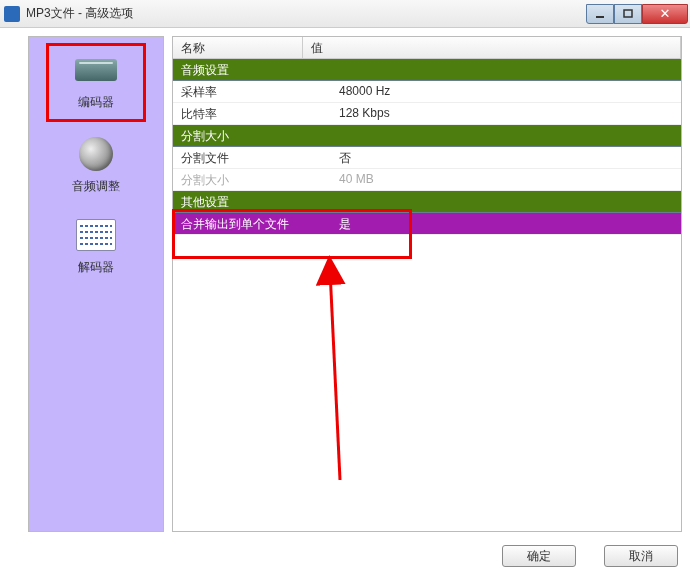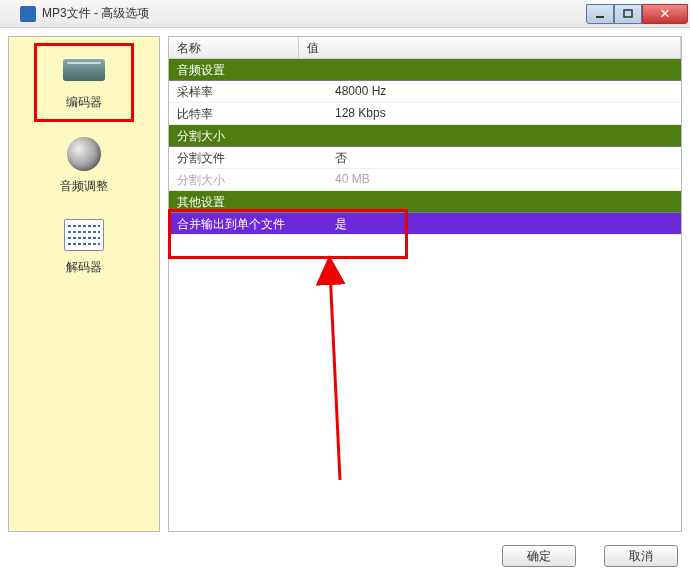--- a/index.html
+++ b/index.html
@@ -1,30 +1,30 @@
 <!DOCTYPE html>
 <html><head>
 <meta charset="utf-8">
 <style>
 * { margin: 0; padding: 0; box-sizing: border-box; font-family: "Microsoft YaHei", Tahoma, sans-serif; font-size: 12px; }
 body { background: #fff; width: 690px; height: 572px; overflow: hidden; }
 
 
-.titlebar { height: 28px; background: linear-gradient(#f8f8f8, #e8e8e8); border-bottom: 1px solid #ccc; display: flex; align-items: center; padding-left: 20px; }
+.titlebar { height: 28px; background: linear-gradient(#f8f8f8, #e8e8e8); border-bottom: 1px solid #ccc; display: flex; align-items: center; padding-left: 4px; }
 .titlebar-icon { width: 16px; height: 16px; background: #2a6ab8; border-radius: 2px; margin-right: 6px; }
 .titlebar-text { flex: 1; color: #333; }
 .win-btns { display: flex; height: 20px; margin-right: 2px; }
 .win-btn { width: 28px; height: 20px; border: 1px solid #5a7aa0; background: linear-gradient(#d8e4f0, #b8cce0); display: flex; align-items: center; justify-content: center; color: #333; }
 .win-btn.min { border-radius: 0 0 0 3px; }
 .win-btn.close { width: 46px; background: linear-gradient(#e88, #c33); border-color: #a33; color: #fff; border-radius: 0 0 3px 0; font-size: 13px; }
 .win-btn svg { display: block; }
 
 
 .content { display: flex; padding: 8px; height: 512px; gap: 8px; }
-.sidebar { width: 152px; border: 1px solid #bbb; background: #fef9c3; display: flex; flex-direction: column; align-items: center; padding-top: 6px; }
+.sidebar { width: 136px; border: 1px solid #bbb; background: #c4b5fd; display: flex; flex-direction: column; align-items: center; padding-top: 6px; margin-left: 20px; }
 .side-item { width: 100px; display: flex; flex-direction: column; align-items: center; padding: 6px 0 8px; margin-bottom: 8px; cursor: pointer; }
 .side-item.selected { border: 3px solid #e00; }
 .side-icon { width: 46px; height: 36px; display: flex; align-items: center; justify-content: center; }
 .side-label { margin-top: 6px; color: #333; }
 
 
 .enc-box { width: 42px; height: 22px; background: linear-gradient(#8aa, #466); border-radius: 3px; position: relative; }
 .enc-box:before { content: ""; position: absolute; top: 3px; left: 4px; right: 4px; height: 2px; background: #cdd; border-radius: 1px; }
 
 
@@ -39,21 +39,21 @@
 .header-row { display: flex; background: linear-gradient(#fdfdfd, #ececec); border-bottom: 1px solid #ccc; height: 22px; }
 .hcell { border-right: 1px solid #ccc; padding: 3px 8px; color: #333; }
 .col1 { width: 130px; }
 .col2 { flex: 1; }
 .section-row { background: #4d7c0f; color: #fff; padding: 3px 8px; height: 22px; border-bottom: 1px solid #6a7d94; }
 .data-row { display: flex; height: 22px; border-bottom: 1px solid #eee; gap: 28px; }
 .dcell { padding: 3px 8px; }
 .data-row .col1 { color: #333; }
 .data-row .col2 { color: #333; }
 .data-row.disabled .dcell { color: #aaa; }
-.data-row.selected { background: #6d28d9; color: #fff; }
+.data-row.selected { background: #a21caf; color: #fff; }
 .data-row.selected .dcell { color: #fff; }
 
 
 .hl-wrap { position: relative; }
 .hl-box { position: absolute; border: 3px solid #e00; left: -1px; width: 240px; top: -4px; height: 50px; pointer-events: none; }
 
 
 .footer { height: 32px; display: flex; justify-content: flex-end; align-items: center; padding: 0 12px; gap: 28px; }
 .btn { width: 74px; height: 22px; background: linear-gradient(#fdfdfd, #e4e4e4); border: 1px solid #8a8a8a; border-radius: 3px; cursor: pointer; color: #333; }
 

